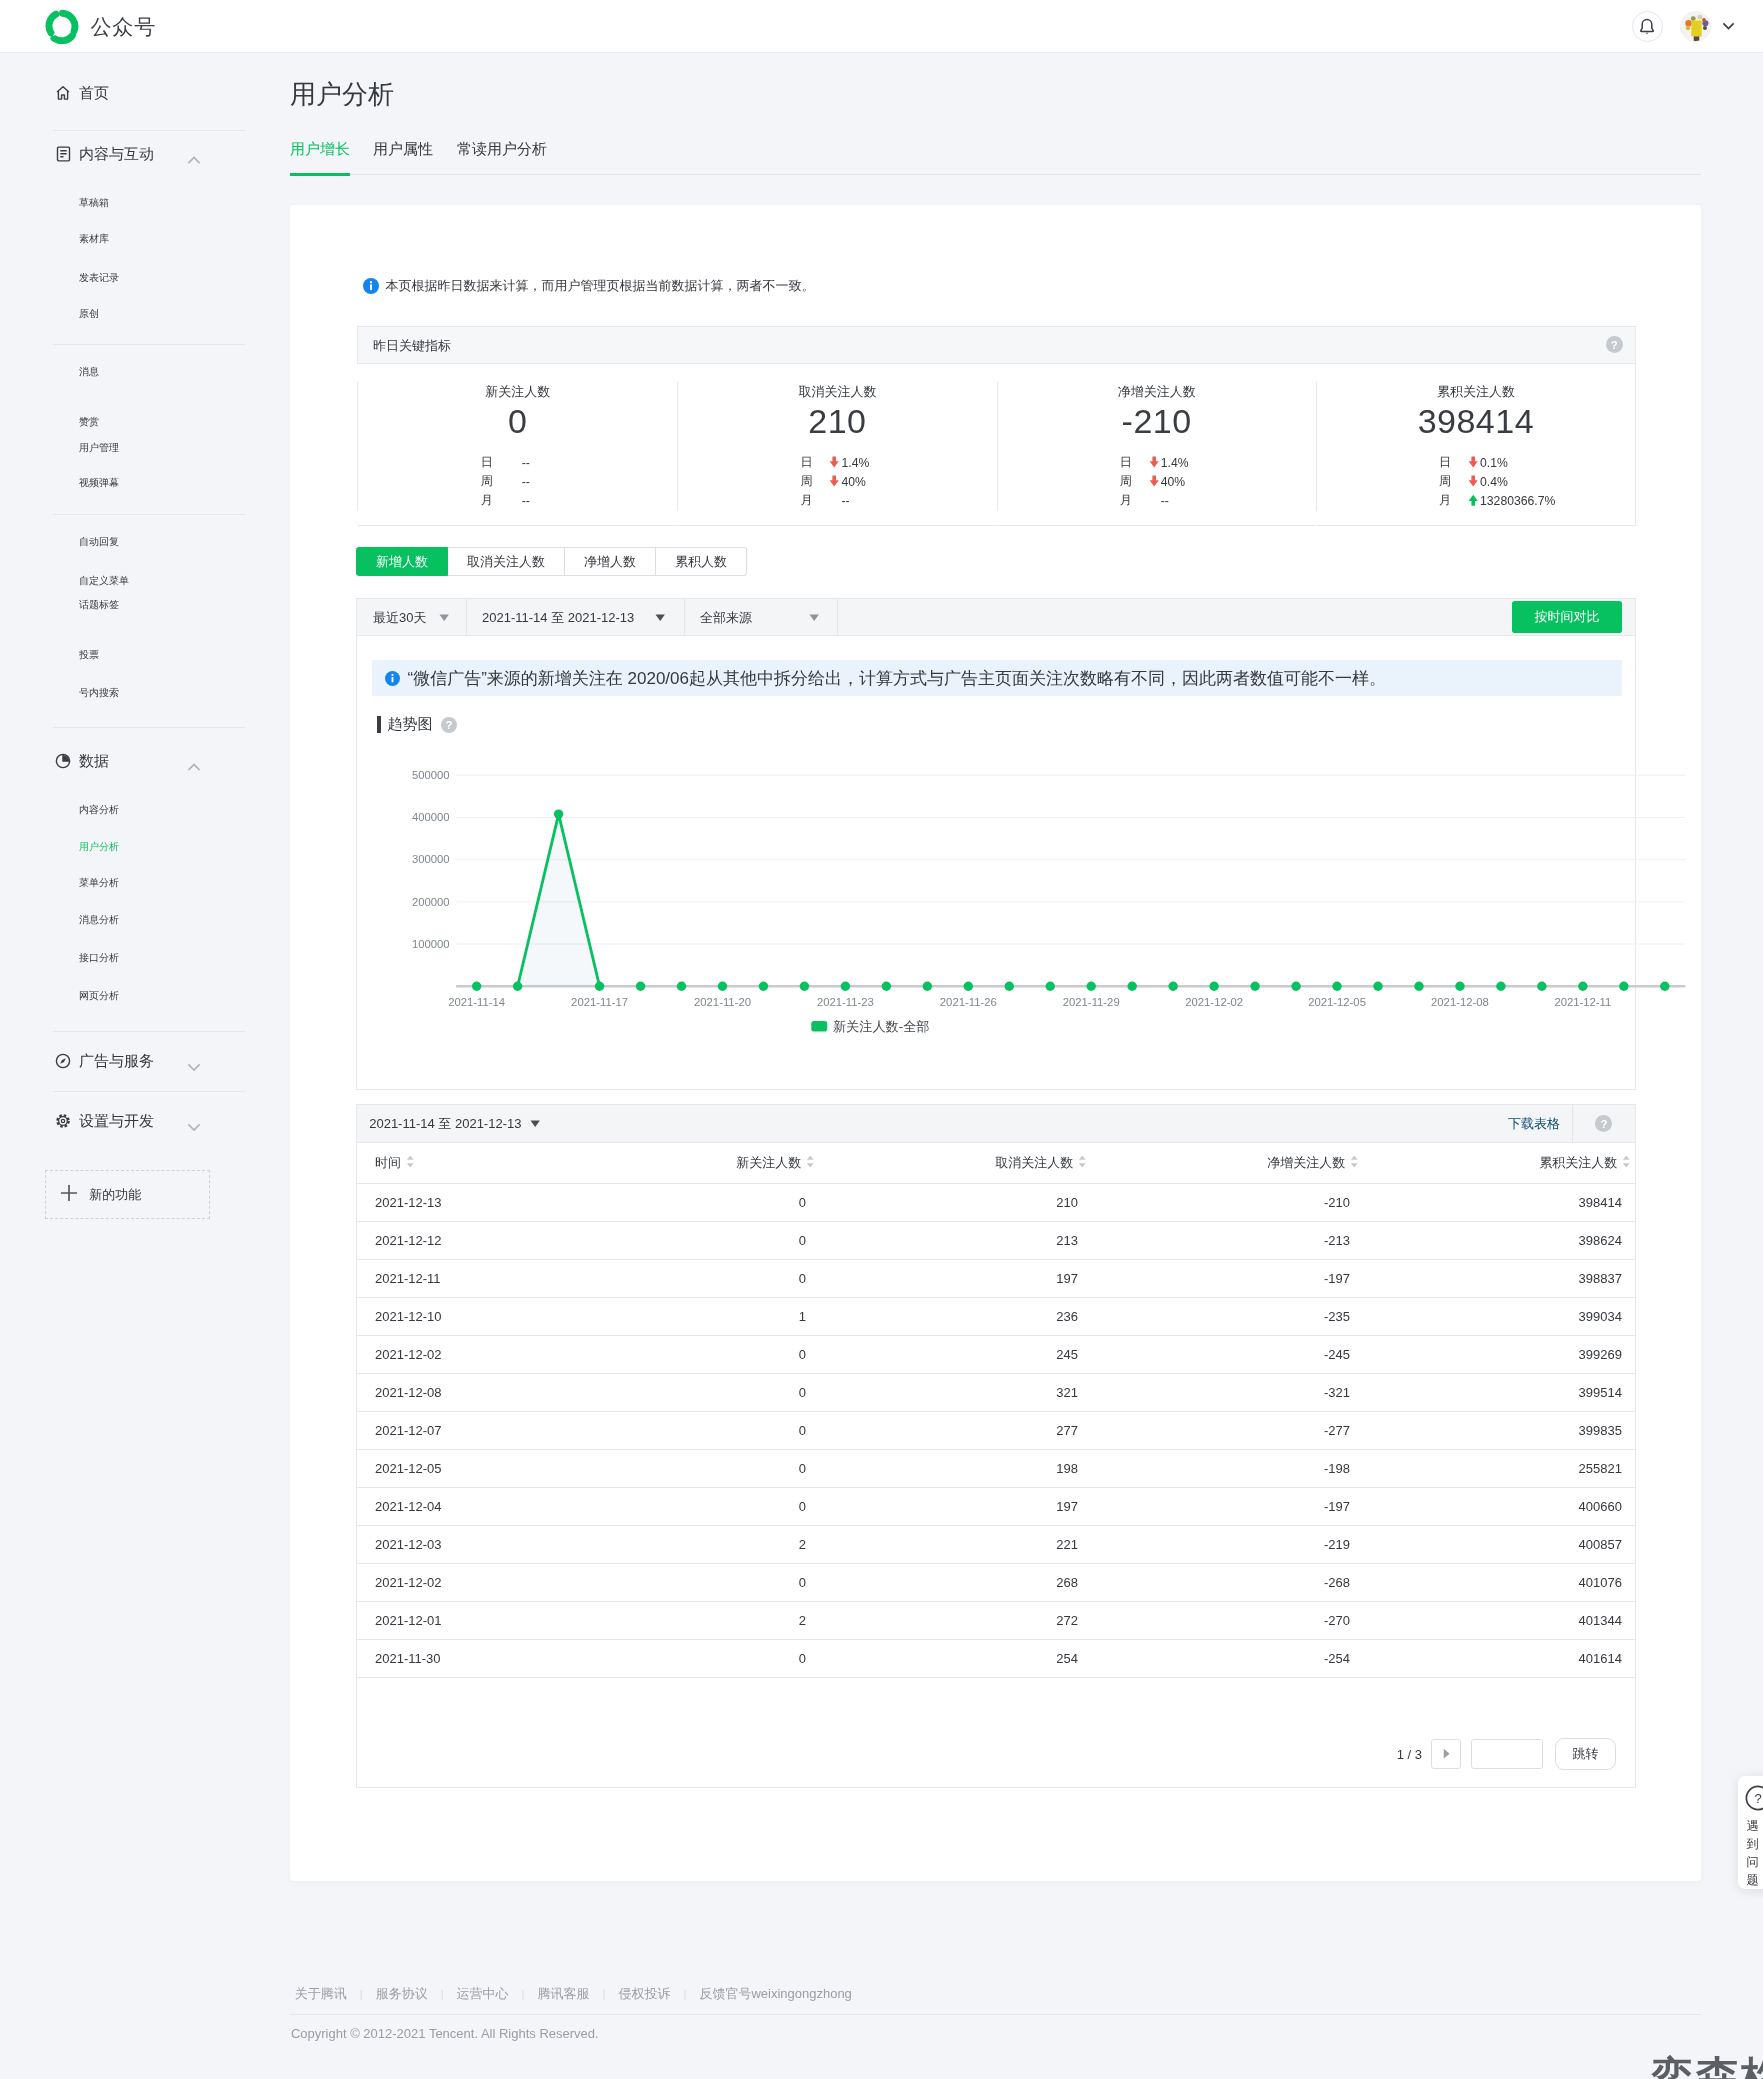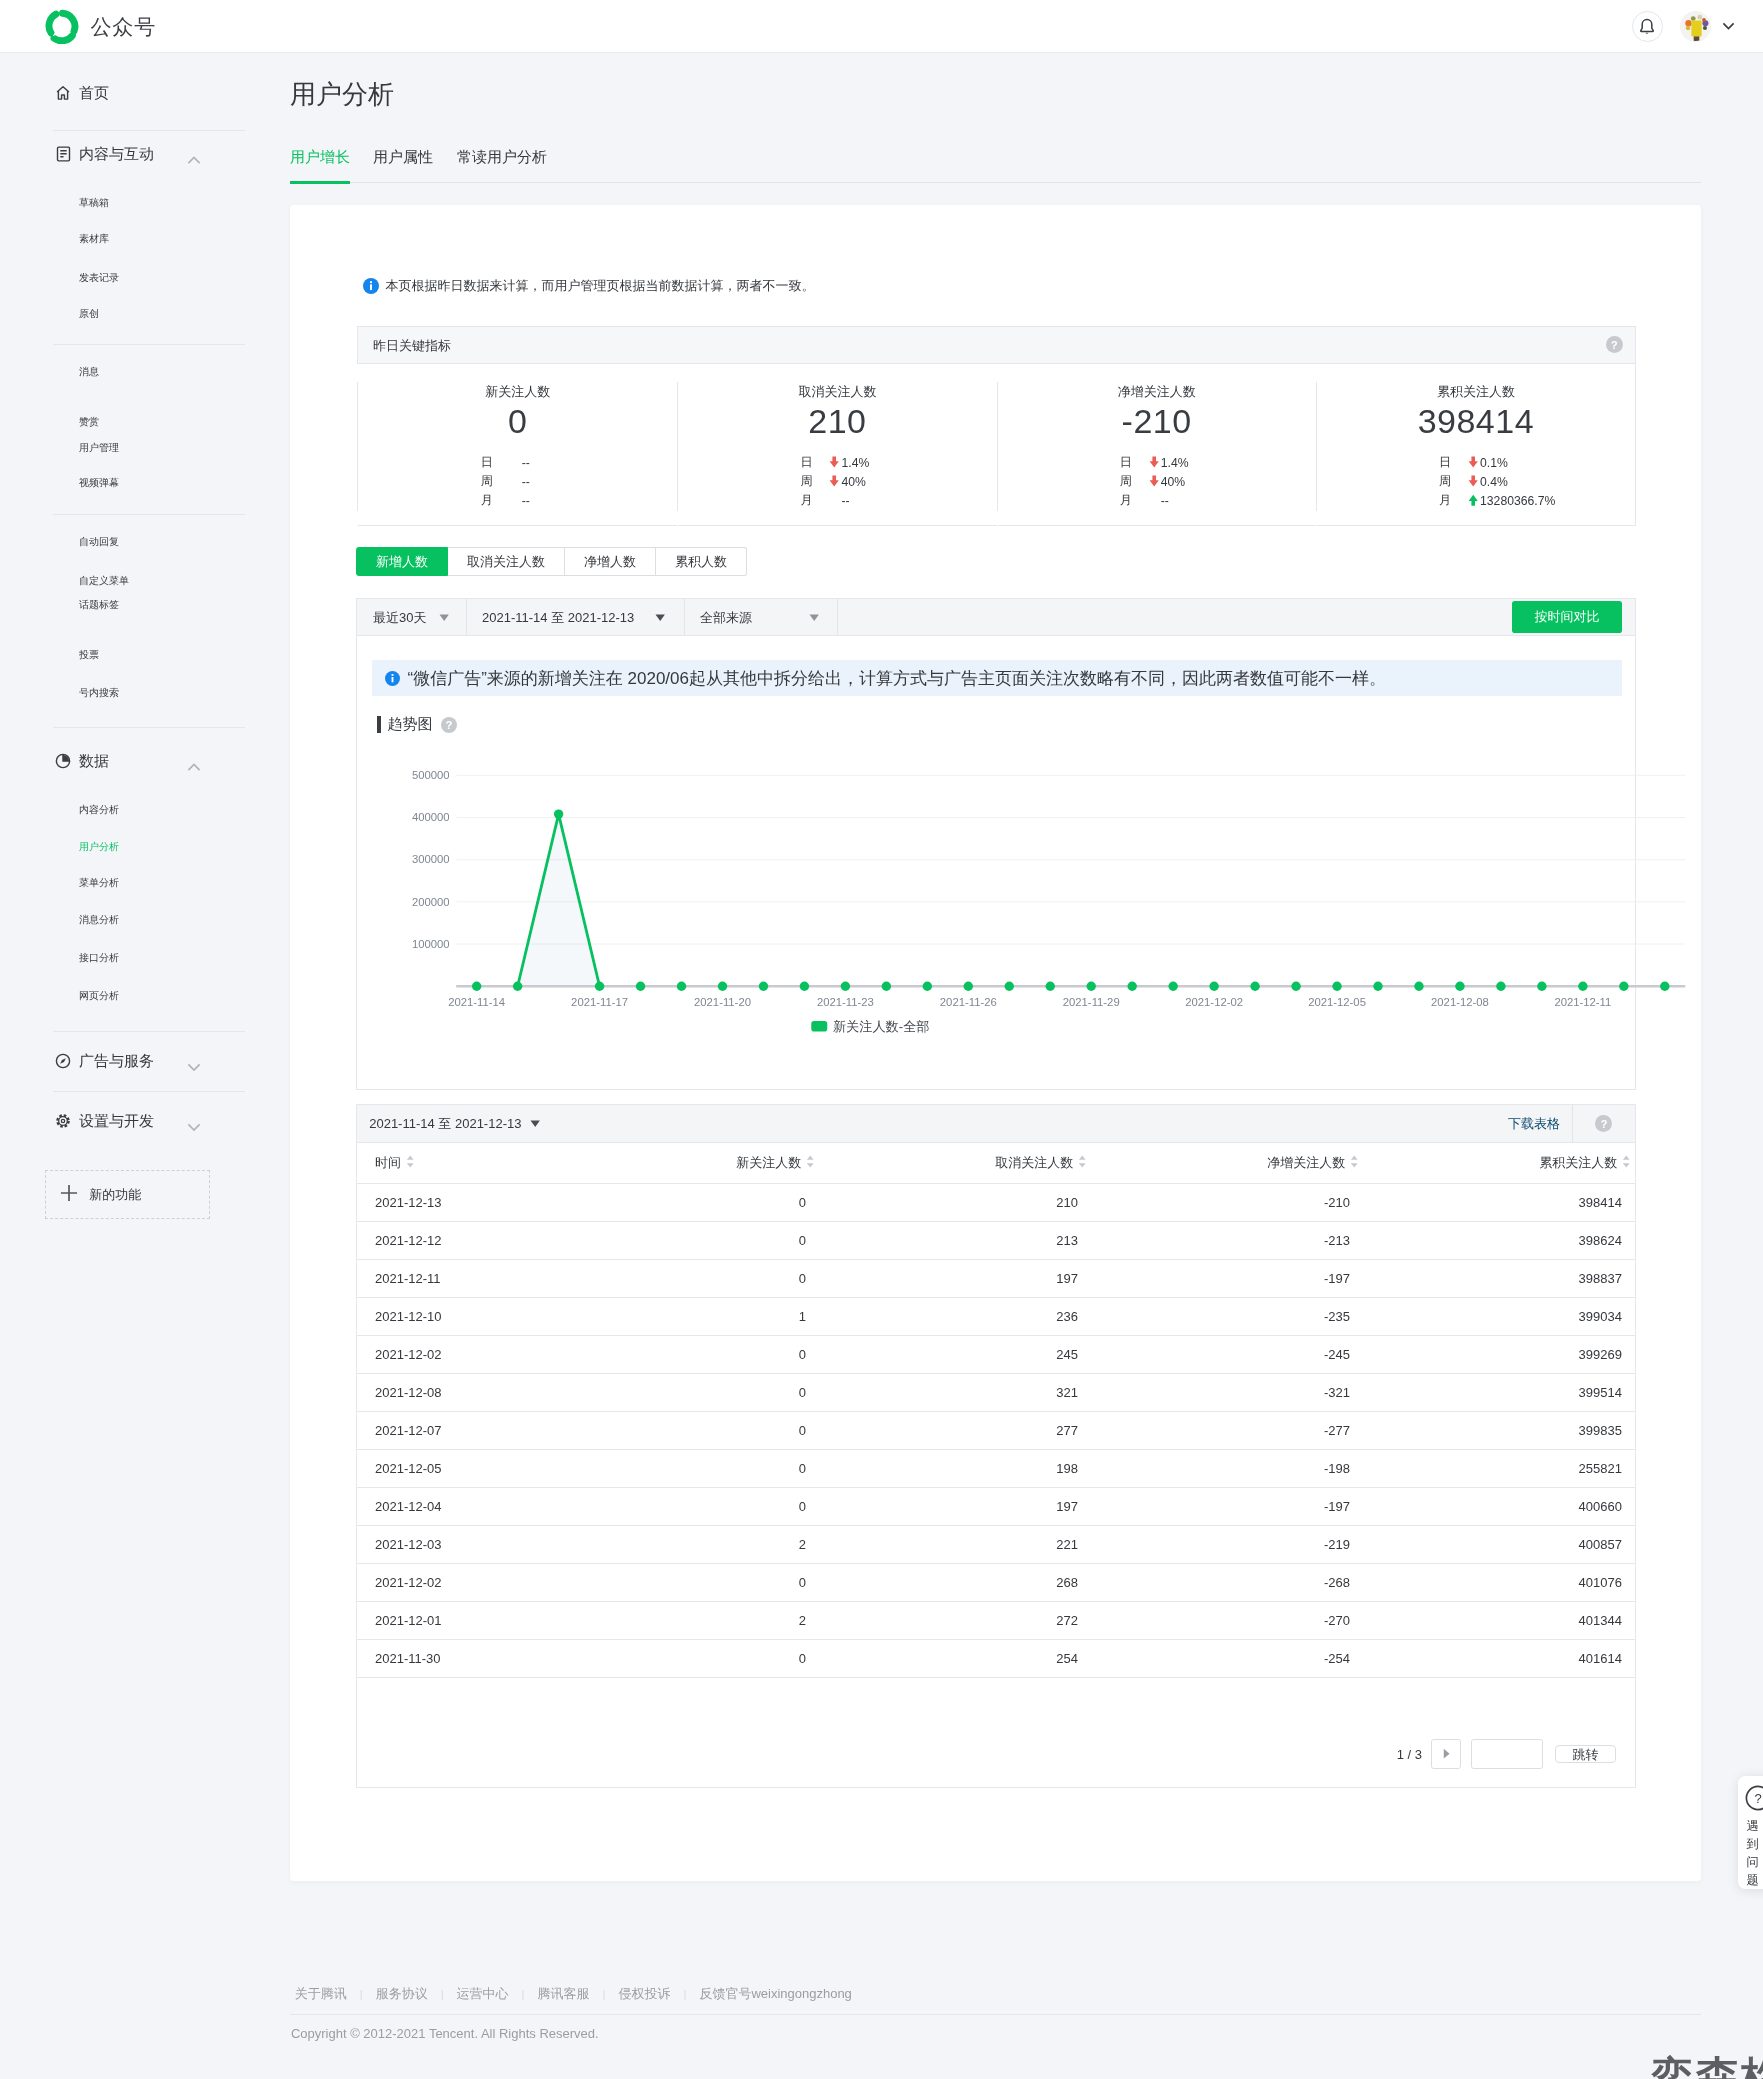--- a/index.html
+++ b/index.html
@@ -26,21 +26,21 @@
   .side-sub .side-label.active { color:#07c160; }
   .side-chevron { position:absolute; left:187px; top:50%; margin-top:-3.8px; }
   .side-divider { position:absolute; left:53px; width:192px; height:0.9px; background:#e4e6e9; }
   .new-feature { position:absolute; left:45px; width:165px; height:49px; border:1.9px dashed #cdd0d4; display:flex; align-items:center; cursor:pointer; }
   .new-feature .plus { margin-left:14px; font-size:21px; color:#55585d; font-weight:400; line-height:1; }
   .new-feature .nf-label { margin-left:11.3px; font-size:13px; color:#35383d; }
 
   
   .main { position:absolute; left:290px; top:52px; width:1411px; }
   .page-title { position:absolute; left:0; top:25.4px; font-size:26px; color:#35383d; font-weight:400; }
-  .tabs { position:absolute; left:0; top:96px; width:1411px; height:35px; border-bottom:0.9px solid #e1e3e7;text-align:center; }
+  .tabs { position:absolute; left:0; top:88px; width:1411px; height:35px; border-bottom:0.9px solid #e1e3e7;text-align:center; }
   .tab { position:absolute; top:0; height:35px; font-size:15px; color:#35383d; cursor:pointer; white-space:nowrap; }
   .tab.active { color:#07c160; }
   .tab.active:after { content:""; position:absolute; left:0; right:0; bottom:-0.9px; height:2.8px; background:#07c160; }
 
   .card { position:absolute; left:0; top:153px; width:1411px; height:1676px; background:#fff; border-radius:3.8px; box-shadow:0 1.9px 5.6px rgba(150,160,180,0.08); }
 
   
   .info-note { position:absolute; left:73px; top:72px; height:17px; display:flex; align-items:center; }
   .info-note .txt { margin-left:6.6px; font-size:13px; color:#35383d; }
 
@@ -100,21 +100,21 @@
   table.data th.num { text-align:right; padding-right:4.7px; }
   table.data th.time { text-align:left; padding-left:18px; }
   table.data td { height:38px; font-size:13px; color:#35383d; border-bottom:0.9px solid #e7e7eb; }
   table.data td.num { text-align:right; padding-right:13px; }
   table.data td.time { padding-left:18px; }
   .sort-ic { margin-left:4.7px; }
   .pager { position:absolute; right:19px; bottom:17px; height:32px; display:flex; align-items:center; }
   .pager .pinfo { font-size:13px; color:#35383d; margin-right:9.4px; }
   .pgbtn { width:30px; height:30px; border:0.9px solid #dcdee2; border-radius:2.8px; background:#fff; display:flex; align-items:center; justify-content:center; cursor:pointer; }
   .pager input { width:72px; height:30px; border:0.9px solid #dcdee2; border-radius:2.8px; margin-left:9.4px; outline:none; font-size:13px; padding:0 7.5px; background:#fff; }
-  .jump-btn { margin-left:12.2px; width:61px; height:18px; border:0.9px solid #dcdee2; border-radius:4px; background:#fff; font-size:13px; color:#35383d; cursor:pointer; }
+  .jump-btn { margin-left:12.2px; width:61px; height:32px; border:0.9px solid #dcdee2; border-radius:9px; background:#fff; font-size:13px; color:#35383d; cursor:pointer; }
 
   
   .footer { position:absolute; left:290px; top:1985px; width:1411px; }
   .flinks { display:flex; align-items:center; font-size:13px; color:#9a9da3; padding-left:4.7px; }
   .flinks a { color:#9a9da3; text-decoration:none; cursor:pointer; }
   .flinks .sep { margin:0 13px; color:#d9dbde; font-size:11.3px; }
   .fdivider { margin-top:11.3px; height:0.9px; background:#e4e6e9; width:1411px; }
   .fcopy { margin-top:10.4px; font-size:13px; color:#9a9da3; padding-left:0.9px; }
 
   

